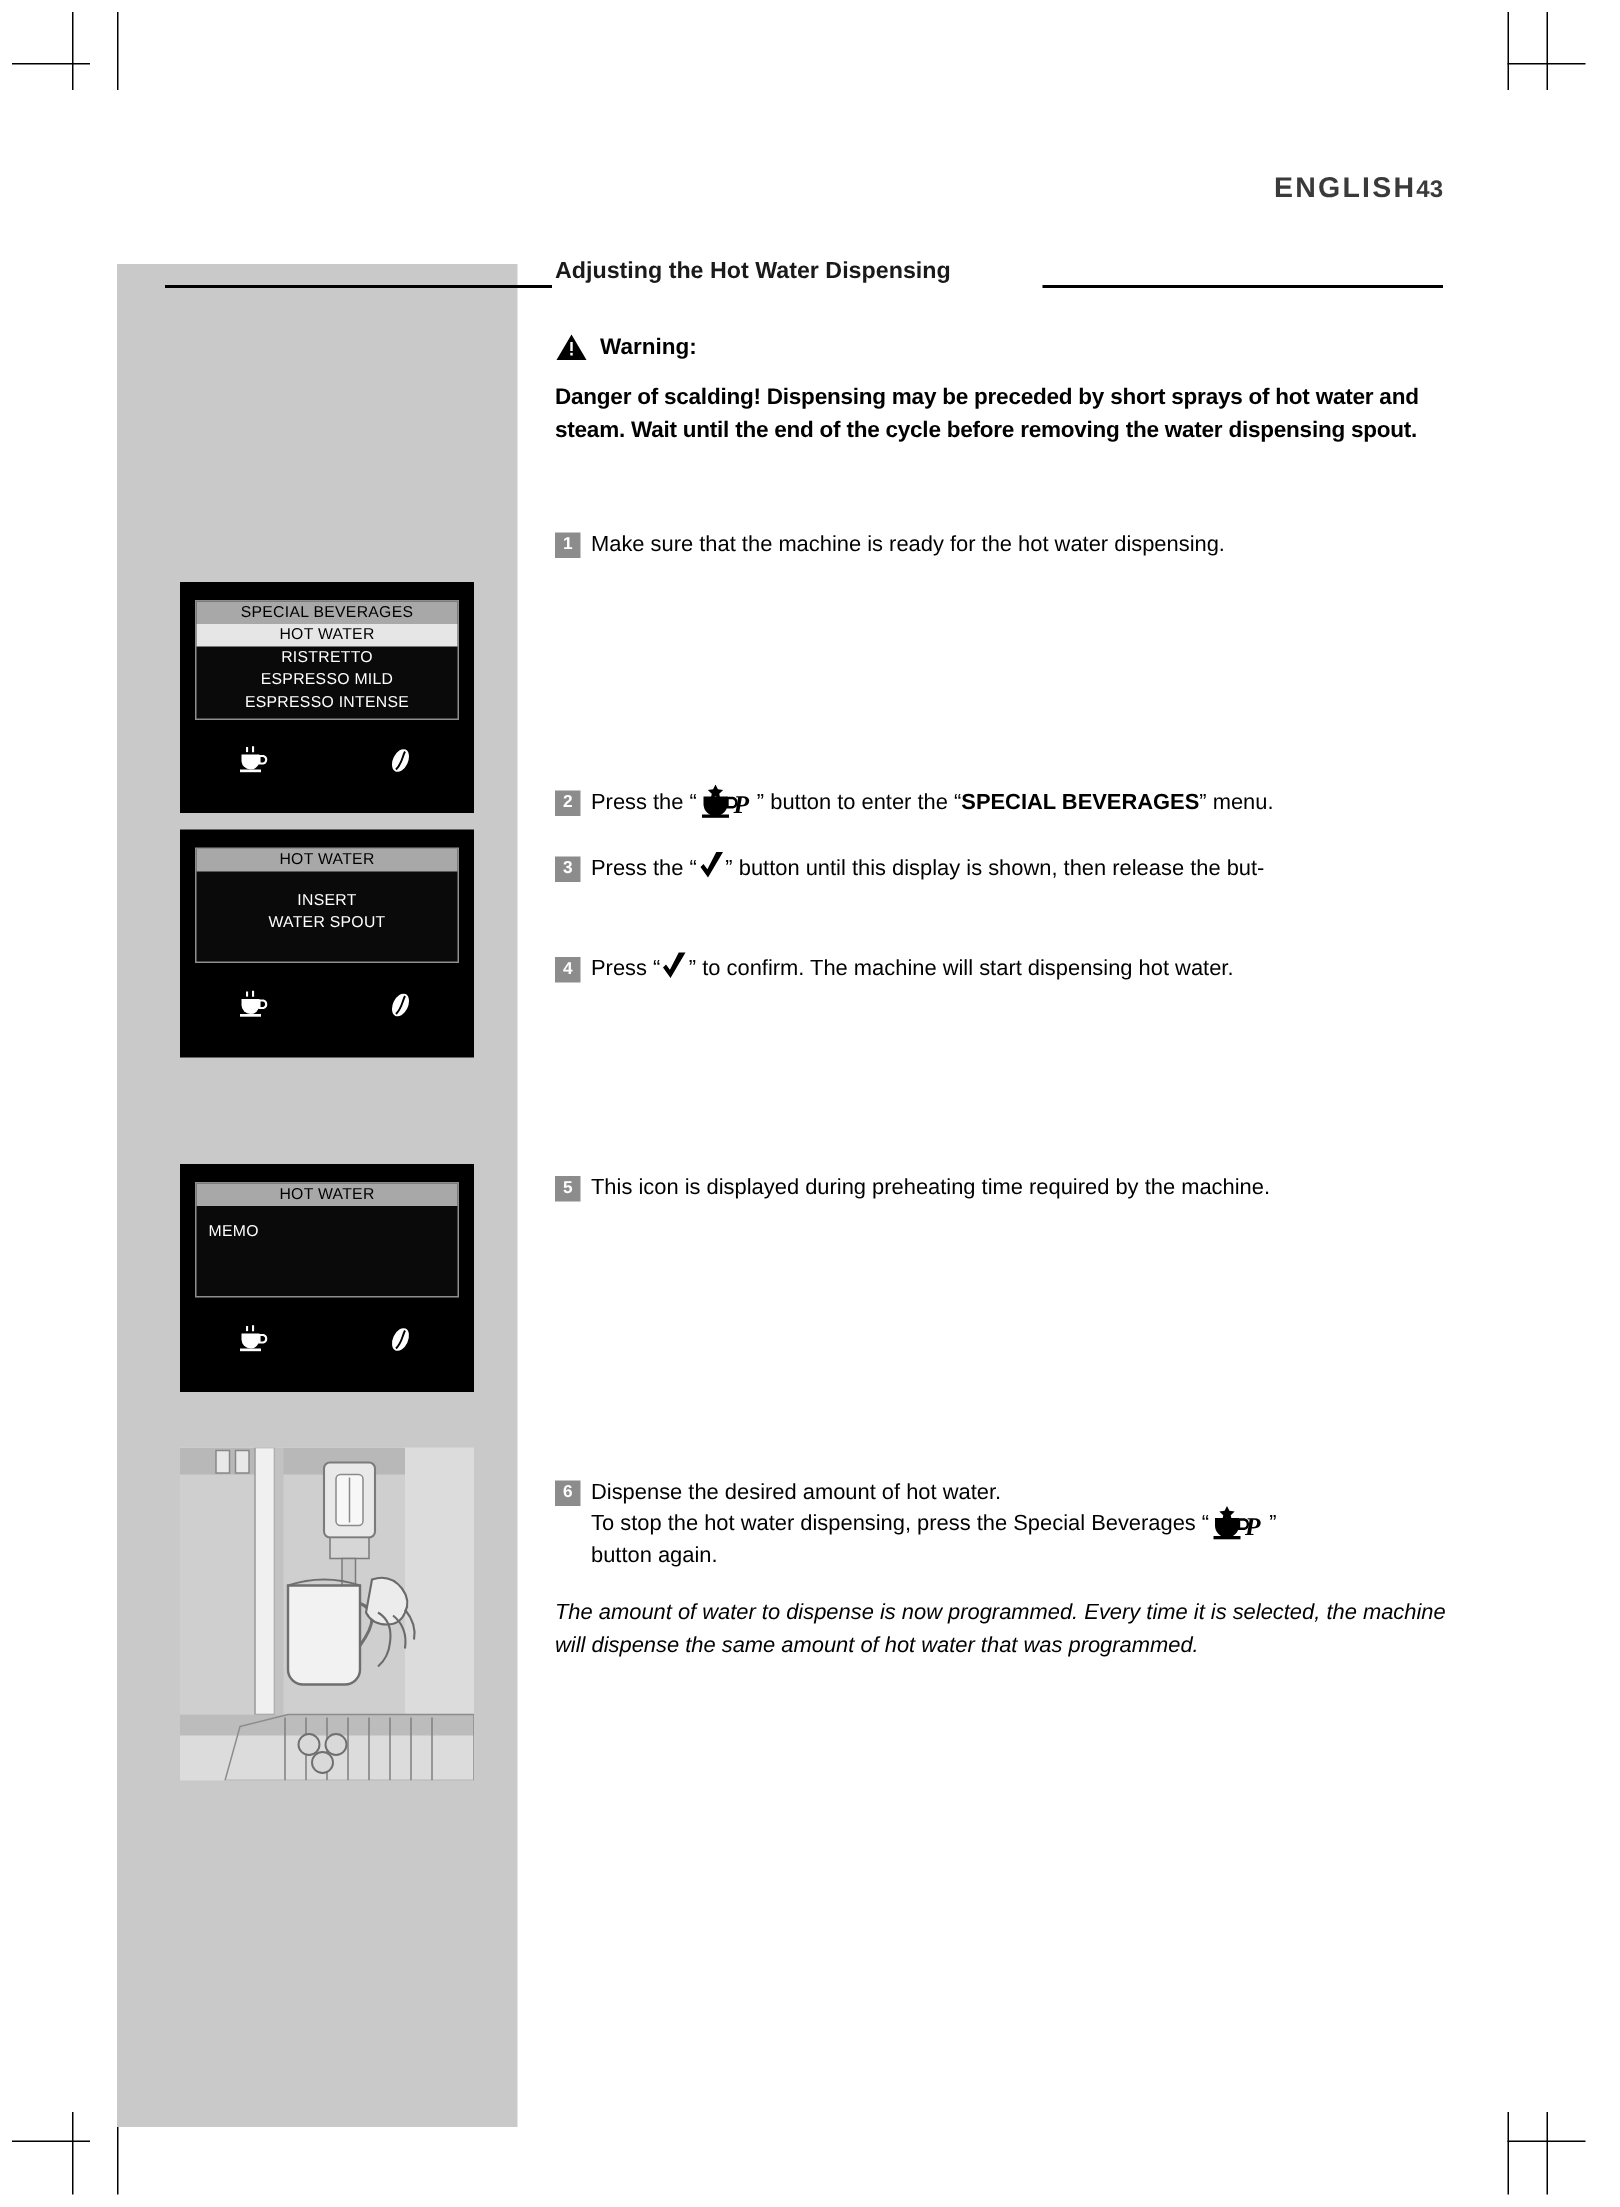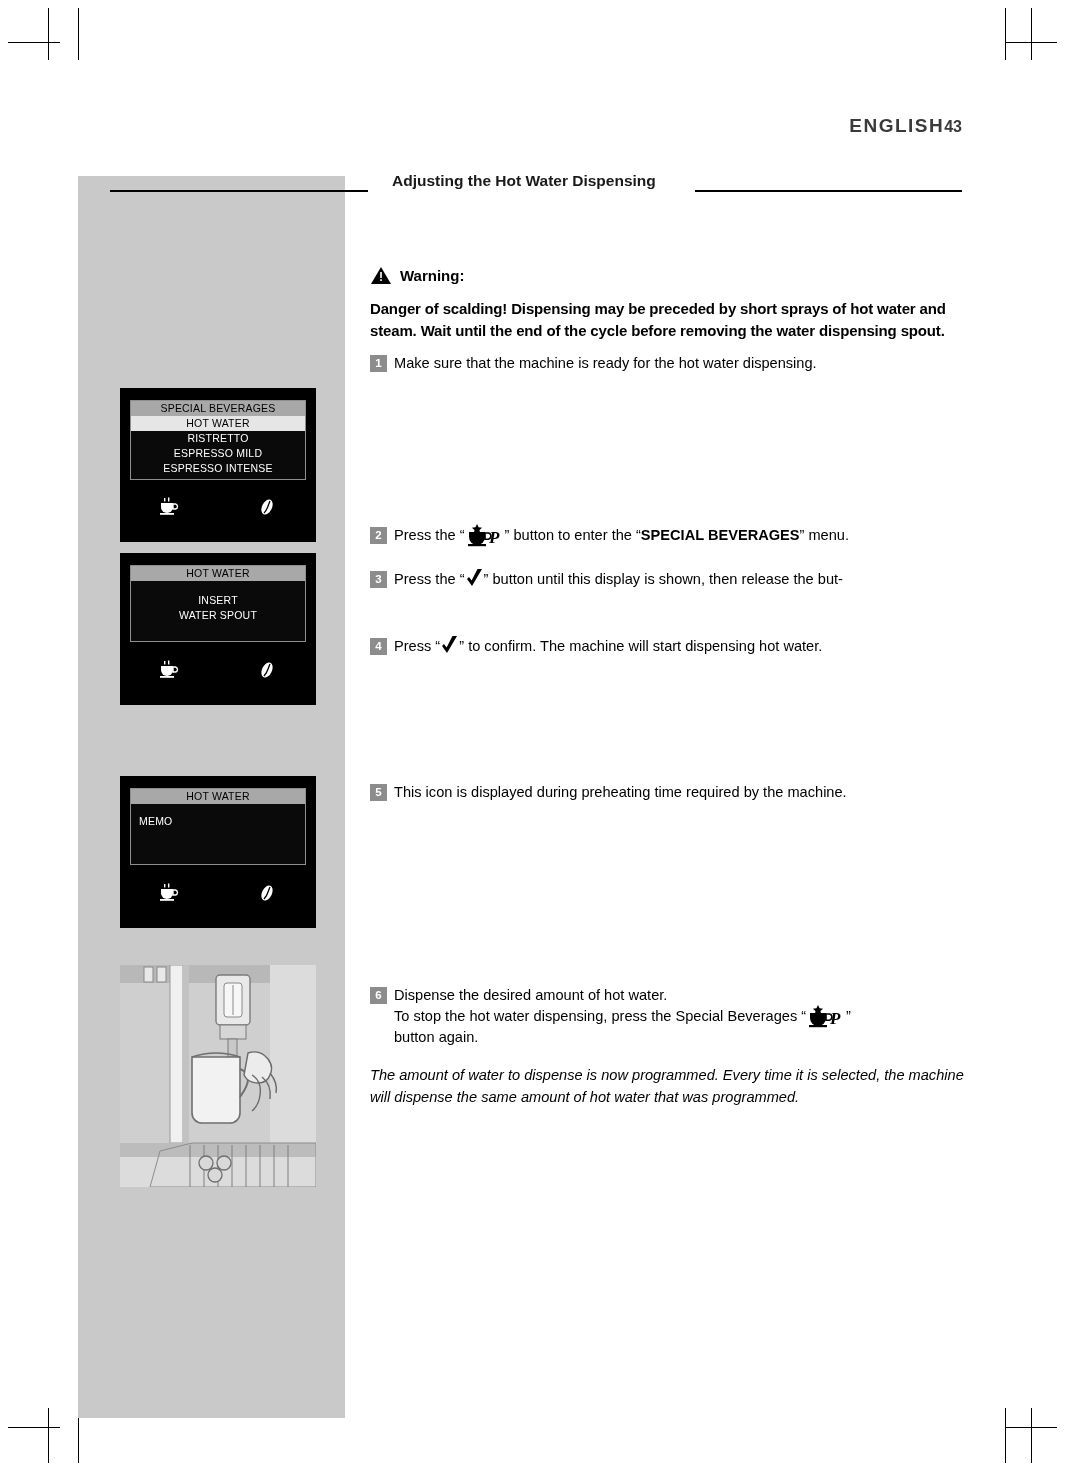--- a/index.html
+++ b/index.html
@@ -36,40 +36,40 @@
     letter-spacing:1.5px;
     color:#3a3a3a;
   }
   .page-header .num {
     letter-spacing:0;
     font-size:16px;
   }
 
   .section-title {
     position:absolute;
-    left:392px; top:172px;
+    left:370px; top:172px;
     font-size:15.5px;
     font-weight:bold;
     color:#1a1a1a;
   }
   .rule-left {
     position:absolute;
     left:110px; top:190px;
     width:258px; height:2px;
     background:#000;
   }
   .rule-right {
     position:absolute;
     left:695px; top:190px;
     width:267px; height:2px;
     background:#000;
   }
 
   
-  .col { position:absolute; left:370px; width:595px;margin-top:44px; }
+  .col { position:absolute; left:370px; width:595px; }
 
   .warn-head {
     top:222px;
     font-size:15px; font-weight:bold;
     display:flex; align-items:center; gap:8px;
   }
   .warn-tri {
     width:22px; height:19px; position:relative; display:inline-block;
   }
   .warn-tri svg { display:block; }

